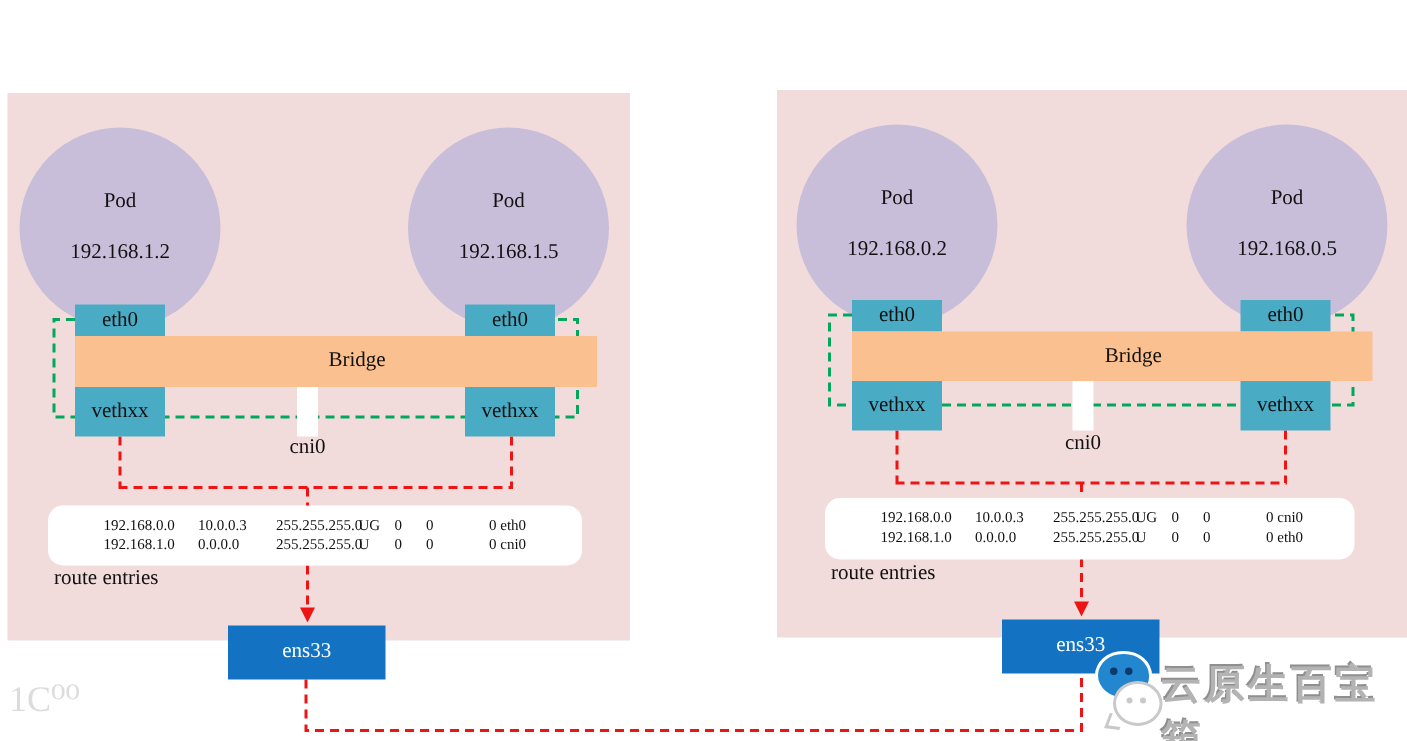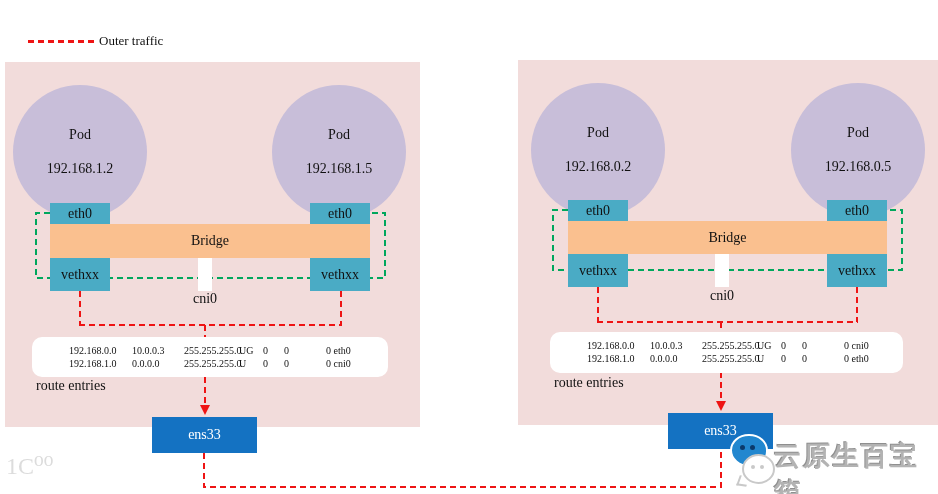--- a/index.html
+++ b/index.html
@@ -7,21 +7,21 @@
           font-family:"Liberation Serif","DejaVu Serif",serif;color:#111;}
   .abs{position:absolute;}
   .nodebox{background:var(--node_bg);z-index:1;}
   .pod{border-radius:50%;background:var(--pod);z-index:2;display:flex;flex-direction:column;
        align-items:center;justify-content:center;text-align:center;font-size:14px;line-height:1.3;gap:16px;}
   svg.lines{position:absolute;left:0;top:0;z-index:3;pointer-events:none;}
   .inner-line{stroke:var(--inner);stroke-width:2;stroke-dasharray:6 4;fill:none;}
   .outer-line{stroke:var(--outer);stroke-width:2;stroke-dasharray:6 4;fill:none;}
   .outer-fill{fill:var(--outer);}
   .port{background:var(--port);z-index:4;display:flex;align-items:center;justify-content:center;font-size:14px;}
-  .bridge{background:var(--bridge);z-index:4;display:flex;align-items:center;justify-content:center;font-size:14px;}
+  .bridge{background:var(--bridge);z-index:4;display:flex;align-items:center;justify-content:center;font-size:14px;padding-left:28px;}
   .cni-notch{background:#fff;z-index:4;}
   .plain-label{z-index:4;font-size:14px;}
   .center{text-align:center;}
   .routes{background:var(--table_bg);z-index:4;padding-top:7px;box-sizing:border-box;border-radius:10px;}
   .route-row{display:flex;padding-left:37px;height:13px;line-height:13px;font-size:10px;white-space:nowrap;}
   .rc{display:inline-block;}
   .c1{width:63px}.c2{width:52px}.c3{width:55px}.c4{width:24px}.c5{width:21px}.c6{width:42px}
   .nic{background:var(--nic);color:#fff;z-index:5;display:flex;align-items:center;justify-content:center;font-size:14px;}
   .legend-row{display:flex;align-items:center;z-index:6;}
   .dash{width:66px;height:3px;margin-right:5px;}
@@ -43,24 +43,20 @@
   .wc-small i{position:absolute;width:4px;height:4px;border-radius:50%;background:#c9c9c9;top:9px;}
   .wc-small i.e1{left:7px;} .wc-small i.e2{left:16px;}
   .wc-tail{position:absolute;left:14px;top:44px;width:8px;height:8px;background:#fff;
            border-left:2px solid #c9c9c9;border-bottom:2px solid #c9c9c9;transform:skew(-20deg,8deg);}
 </style>
 </head>
 <body>
 
 <div class="screen">
 
-  <div class="abs legend-row" style="left:28px;top:33px;">
-    <span class="dash dash-outer"></span>
-    <span class="legend-label">Outer traffic</span>
-  </div>
 
   <div class="abs nodebox" style="left:5px;top:62px;width:415px;height:365px;"></div>
   <div class="abs nodebox" style="left:518px;top:60px;width:420px;height:365px;"></div>
 
   <div class="abs pod" style="left:13px;top:85px;width:134px;height:134px;">
     <span>Pod</span>
     <span>192.168.1.2</span>
   </div>
   <div class="abs pod" style="left:272px;top:85px;width:134px;height:134px;">
     <span>Pod</span>

